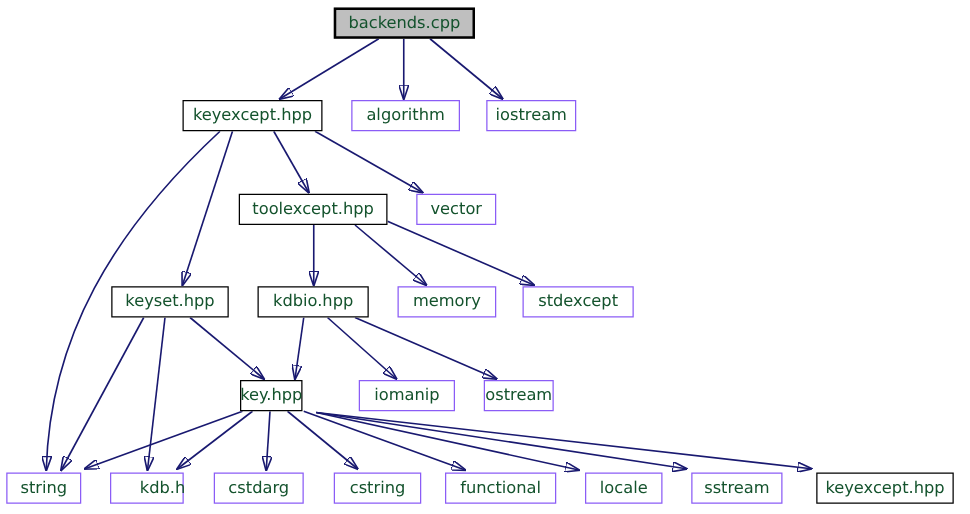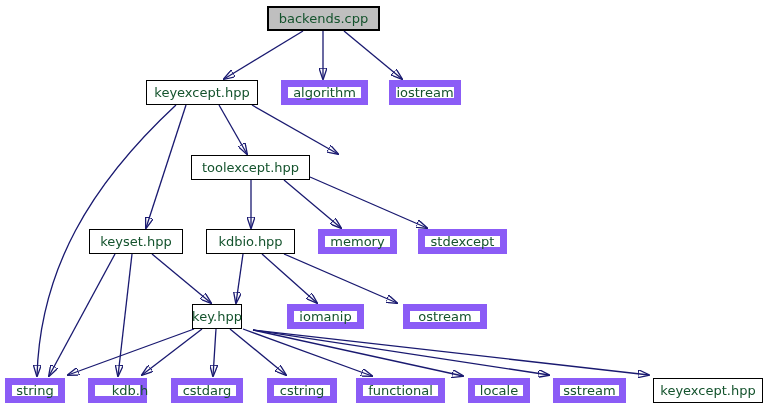--- a/index.html
+++ b/index.html
@@ -3,21 +3,21 @@
 <meta charset="utf-8">
 <style>
   html,body{margin:0;padding:0;background:#ffffff;}
   #graph{position:relative;width:776px;height:411px;background:#ffffff;overflow:hidden;
          font-family:"DejaVu Sans","Liberation Sans",sans-serif;}
   #edges{position:absolute;left:0;top:0;width:776px;height:411px;}
   #edges path{fill:none;stroke:#191970;stroke-width:1.3px;}
   .node{position:absolute;box-sizing:border-box;display:flex;align-items:center;justify-content:center;
         font-size:13px;line-height:1;color:#14532d;background:#ffffff;white-space:nowrap;}
   .node.internal{border:1px solid #000000;}
-  .node.system{border:7px solid #8b5cf6;}
+  .node.system{border:1px solid #8b5cf6;}
   .node.root{border:2px solid #000000;background:#bfbfbf;}
 </style>
 </head>
 <body>
 
 <div id="graph">
 
   <svg id="edges" width="776" height="411" viewBox="0 0 776 411" xmlns="http://www.w3.org/2000/svg">
     <defs>
       <marker id="arrow" markerUnits="userSpaceOnUse" markerWidth="12" markerHeight="8" refX="11" refY="4" orient="auto">
@@ -48,27 +48,28 @@
     <path d="M253,330 L463,376" marker-end="url(#arrow)"></path>
     <path d="M253,330 L549,375" marker-end="url(#arrow)"></path>
     <path d="M253,330 L649,375" marker-end="url(#arrow)"></path>
   </svg>
 
   <div class="node root" style="left:267px;top:6px;width:113px;height:25px;">backends.cpp</div>
   <div class="node internal" style="left:146px;top:80px;width:112px;height:25px;">keyexcept.hpp</div>
   <div class="node system" style="left:281px;top:80px;width:87px;height:25px;">algorithm</div>
   <div class="node system" style="left:389px;top:80px;width:72px;height:25px;">iostream</div>
   <div class="node internal" style="left:191px;top:155px;width:119px;height:25px;">toolexcept.hpp</div>
+  <div class="node system" style="left:333px;top:155px;width:64px;height:25px;">vector</div>
   <div class="node internal" style="left:89px;top:229px;width:94px;height:25px;">keyset.hpp</div>
   <div class="node internal" style="left:206px;top:229px;width:89px;height:25px;">kdbio.hpp</div>
   <div class="node system" style="left:418px;top:229px;width:89px;height:25px;">stdexcept</div>
   <div class="node system" style="left:318px;top:229px;width:79px;height:25px;">memory</div>
   <div class="node internal" style="left:192px;top:304px;width:50px;height:25px;">key.hpp</div>
   <div class="node system" style="left:287px;top:304px;width:77px;height:25px;">iomanip</div>
-  <div class="node system" style="left:403px;top:304px;width:84px;height:25px;">ostream</div>
+  <div class="node system" style="left:387px;top:304px;width:56px;height:25px;">ostream</div>
   <div class="node system" style="left:5px;top:378px;width:60px;height:25px;">string</div>
   <div class="node system" style="left:88px;top:378px;width:59px;height:25px;padding-left:25px;">kdb.h</div>
   <div class="node system" style="left:171px;top:378px;width:72px;height:25px;">cstdarg</div>
   <div class="node system" style="left:267px;top:378px;width:70px;height:25px;">cstring</div>
   <div class="node system" style="left:356px;top:378px;width:89px;height:25px;">functional</div>
   <div class="node system" style="left:553px;top:378px;width:73px;height:25px;">sstream</div>
   <div class="node system" style="left:468px;top:378px;width:62px;height:25px;">locale</div>
   <div class="node internal" style="left:653px;top:378px;width:110px;height:25px;">keyexcept.hpp</div>
 
 </div>

